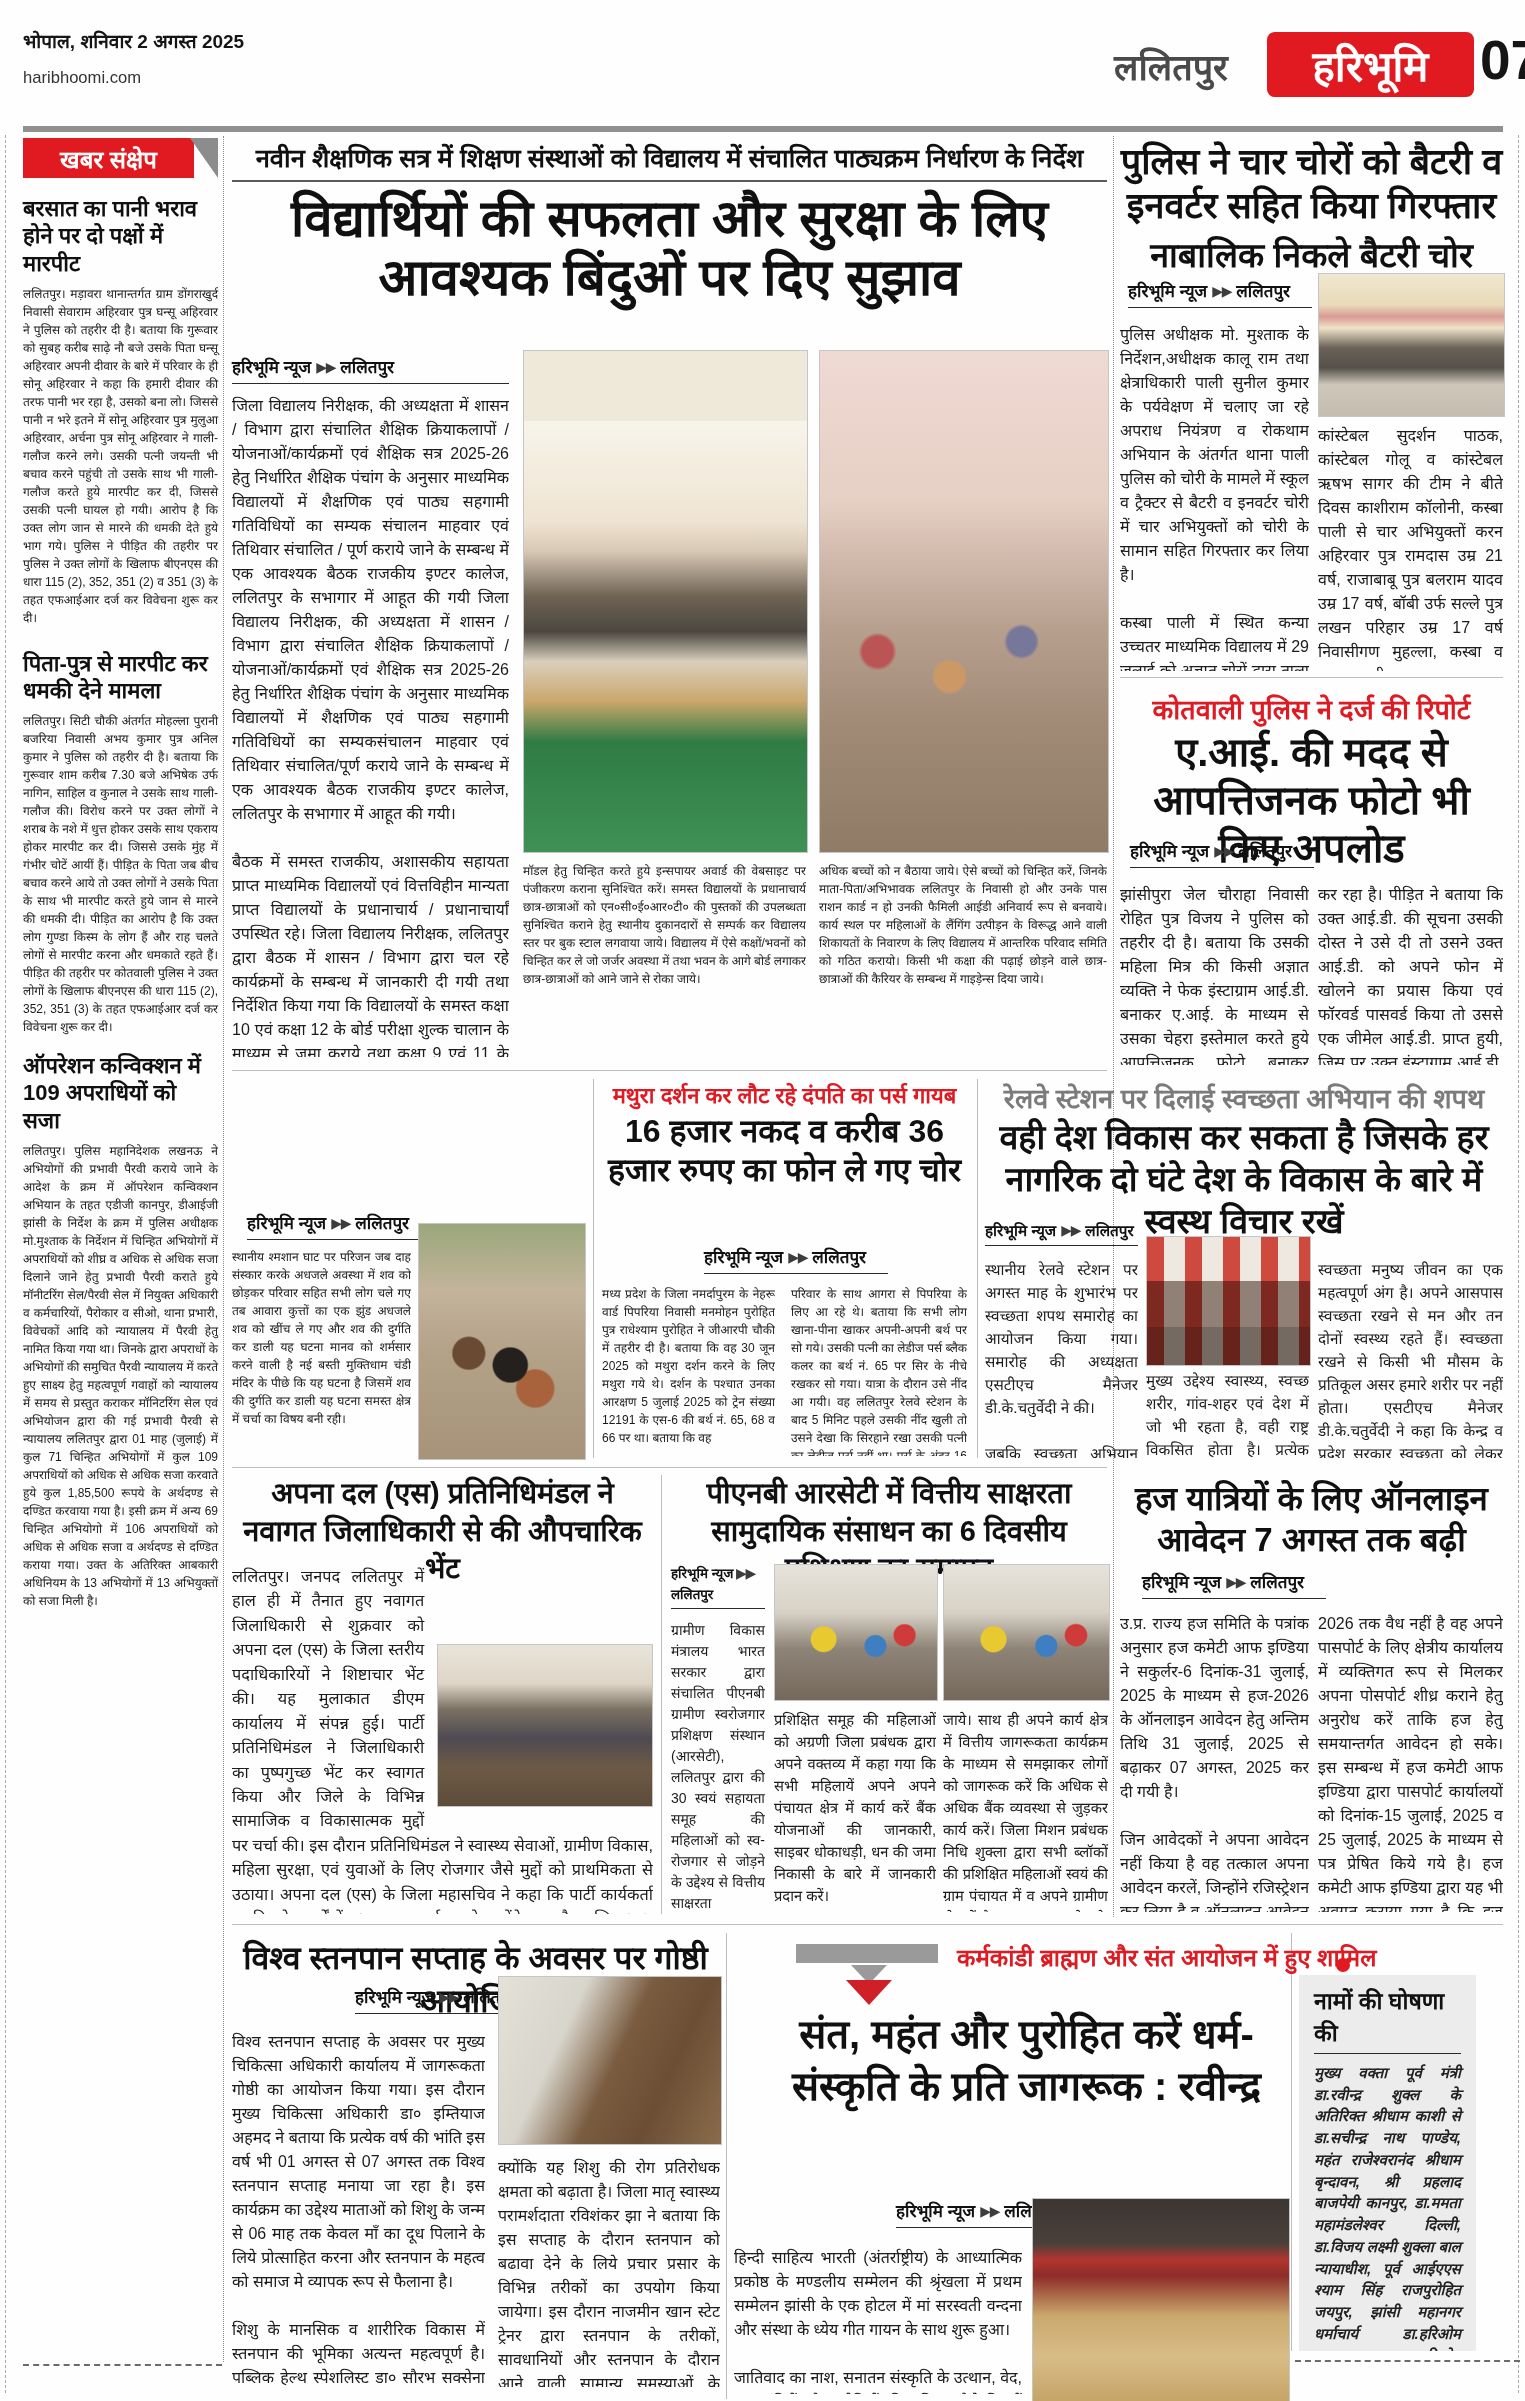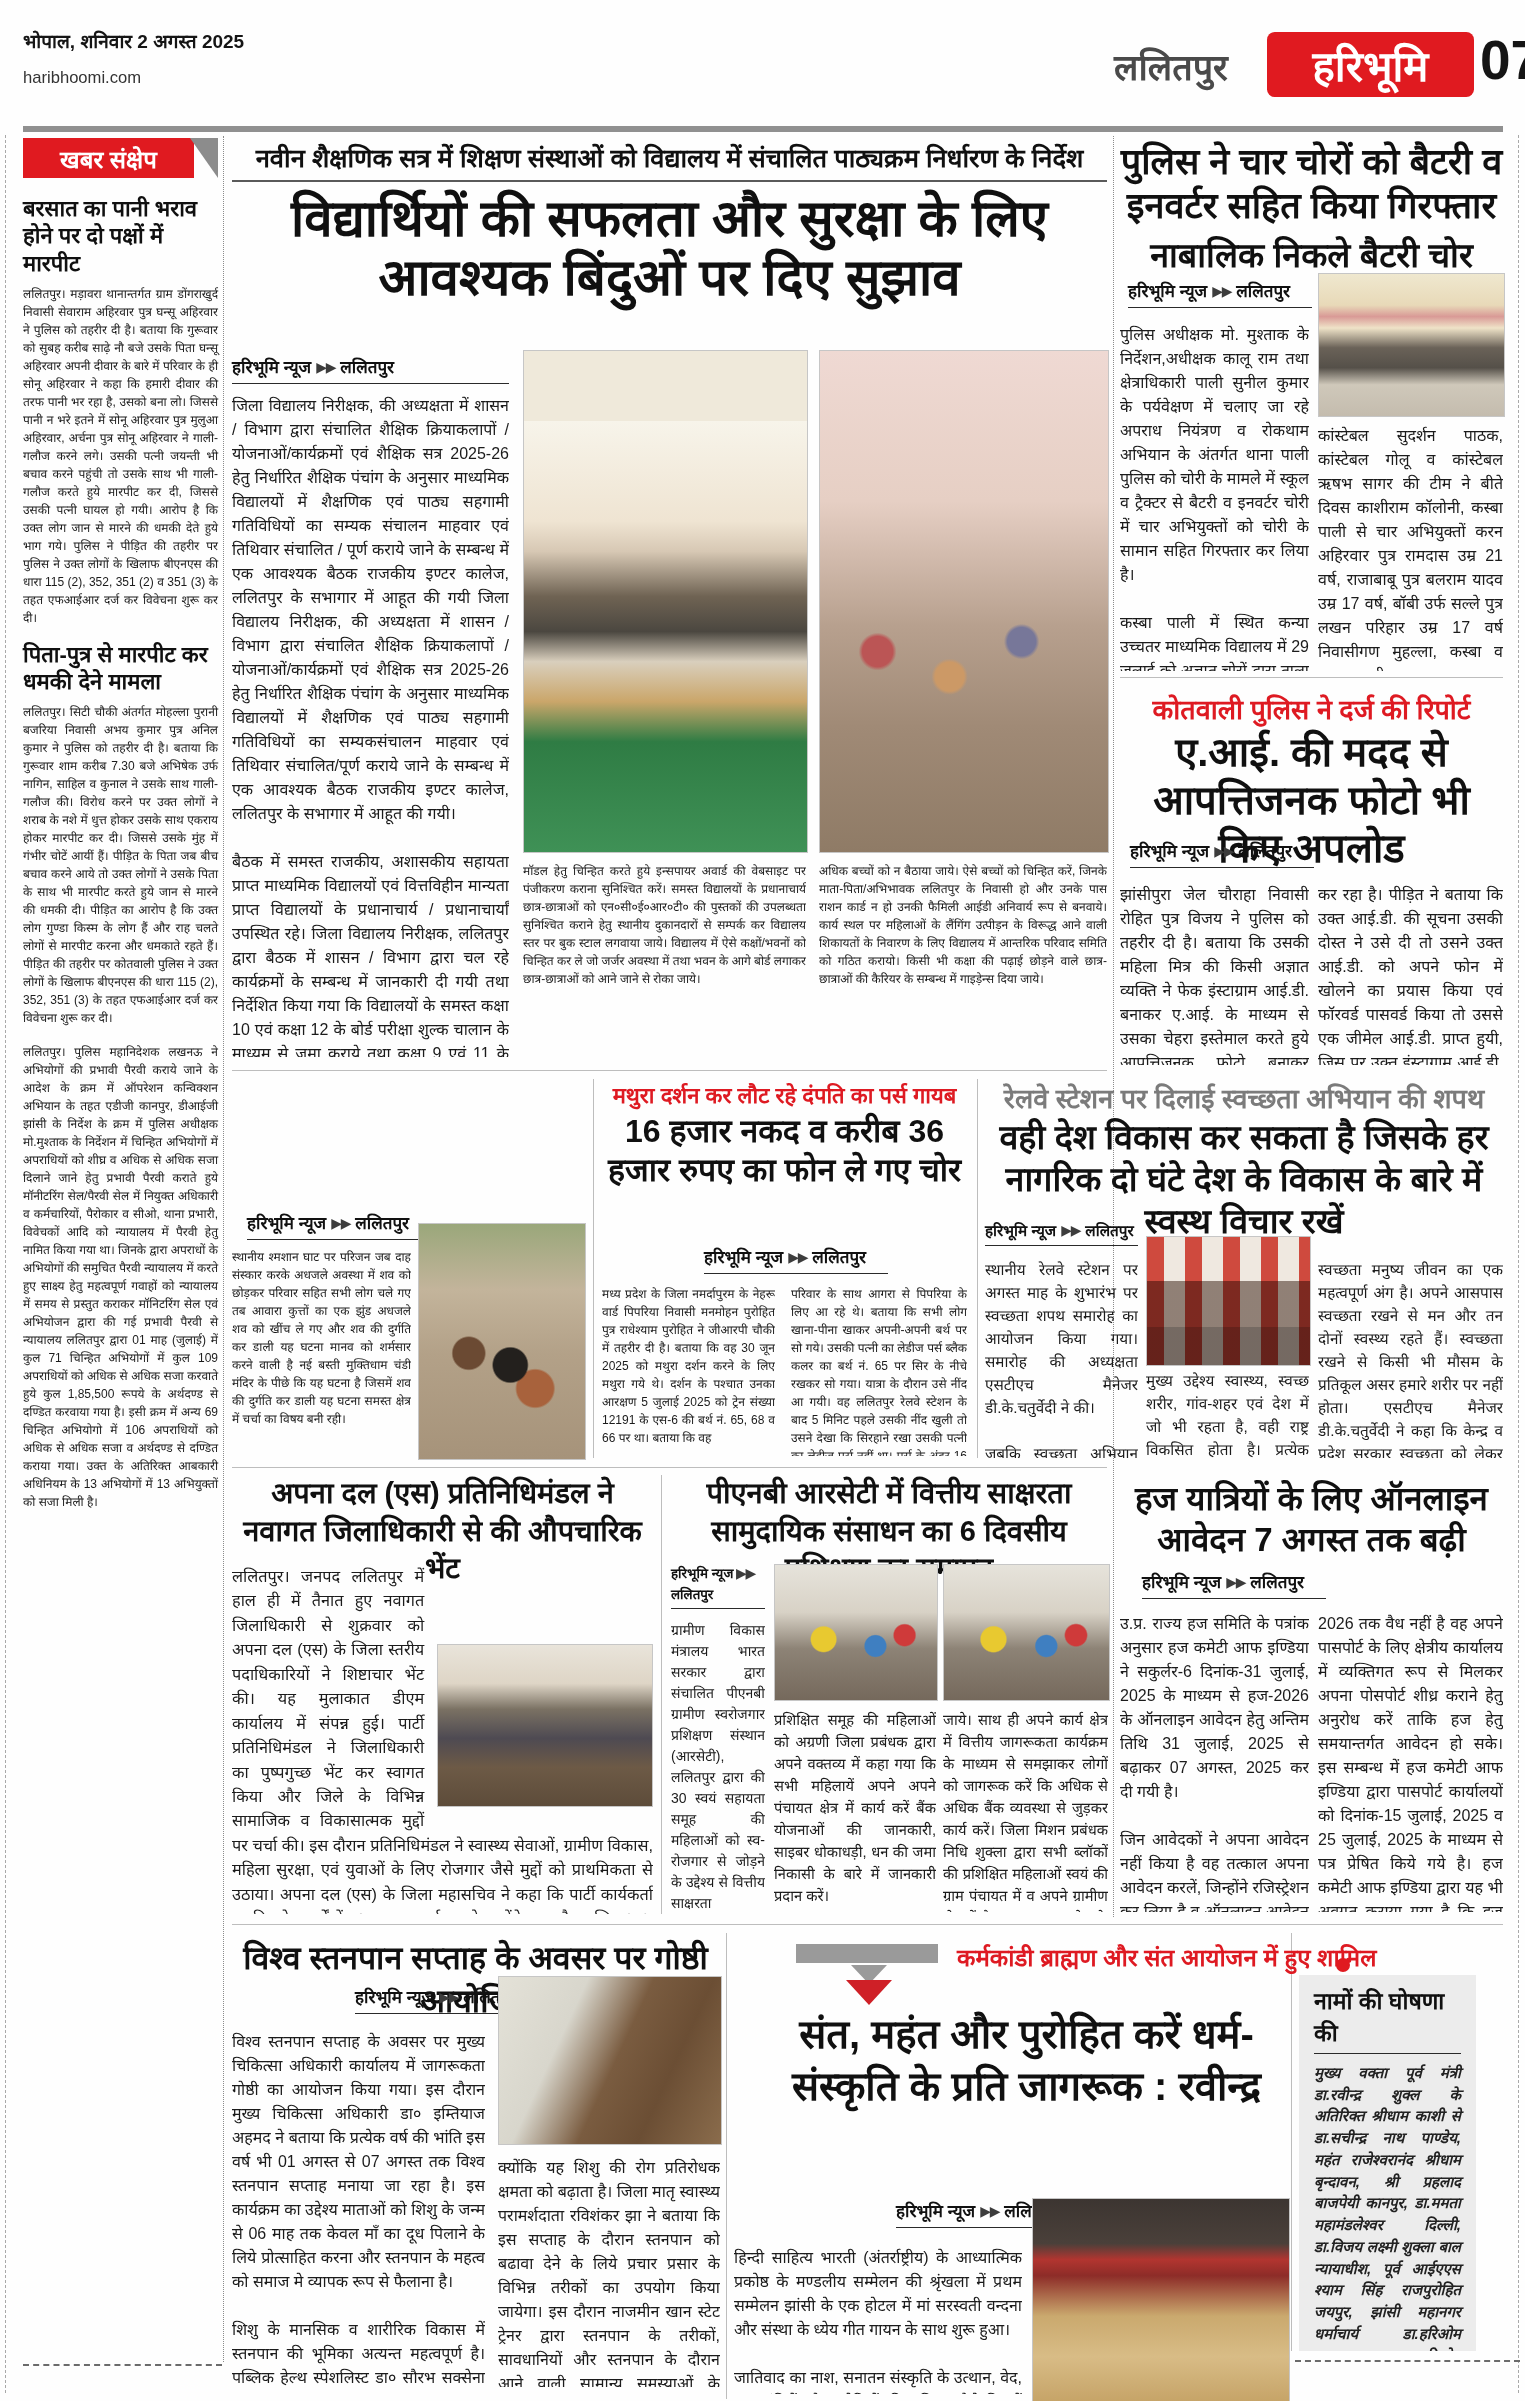--- a/index.html
+++ b/index.html
@@ -79,25 +79,26 @@
   <div class="abs" style="left:23px;top:138px;width:195px;">
     <div style="position:relative;">
       <div class="badge" style="width:171px;height:40px;font-size:24px;">खबर संक्षेप</div>
       <div style="position:absolute;left:167px;top:0;width:0;height:0;border-top:40px solid #8c8c8c;border-left:28px solid transparent;"></div>
     </div>
 
     <div style="margin-top:16.6px;">
       <div class="hd" style="font-size:22px;line-height:1.25;">बरसात का पानी भराव होने पर दो पक्षों में मारपीट</div>
       <div class="body-txt jst pre" style="margin-top:7.7px;">ललितपुर। मड़ावरा थानान्तर्गत ग्राम डोंगराखुर्द निवासी सेवाराम अहिरवार पुत्र घन्सू अहिरवार ने पुलिस को तहरीर दी है। बताया कि गुरूवार को सुबह करीब साढ़े नौ बजे उसके पिता घन्सू अहिरवार अपनी दीवार के बारे में परिवार के ही सोनू अहिरवार ने कहा कि हमारी दीवार की तरफ पानी भर रहा है, उसको बना लो। जिससे पानी न भरे इतने में सोनू अहिरवार पुत्र मुलुआ अहिरवार, अर्चना पुत्र सोनू अहिरवार ने गाली-गलौज करने लगे। उसकी पत्नी जयन्ती भी बचाव करने पहुंची तो उसके साथ भी गाली-गलौज करते हुये मारपीट कर दी, जिससे उसकी पत्नी घायल हो गयी। आरोप है कि उक्त लोग जान से मारने की धमकी देते हुये भाग गये। पुलिस ने पीड़ित की तहरीर पर पुलिस ने उक्त लोगों के खिलाफ बीएनएस की धारा 115 (2), 352, 351 (2) व 351 (3) के तहत एफआईआर दर्ज कर विवेचना शुरू कर दी।</div>
     </div>
-    <div style="margin-top:14px;">
+    <div style="margin-top:23px;">
       <div class="hd" style="font-size:22px;line-height:1.25;">पिता-पुत्र से मारपीट कर धमकी  देने मामला</div>
       <div class="body-txt jst pre" style="margin-top:7.7px;">ललितपुर। सिटी चौकी अंतर्गत मोहल्ला पुरानी बजरिया निवासी अभय कुमार पुत्र अनिल कुमार ने पुलिस को तहरीर दी है। बताया कि गुरूवार शाम करीब 7.30 बजे अभिषेक उर्फ नागिन, साहिल व कुनाल ने उसके साथ गाली-गलौज की। विरोध करने पर उक्त लोगों ने शराब के नशे में धुत्त होकर उसके साथ एकराय होकर मारपीट कर दी। जिससे उसके मुंह में गंभीर चोटें आयीं हैं। पीड़ित के पिता जब बीच बचाव करने आये तो उक्त लोगों ने उसके पिता के साथ भी मारपीट करते हुये जान से मारने की धमकी दी। पीड़ित का आरोप है कि उक्त लोग गुण्डा किस्म के लोग हैं और राह चलते लोगों से मारपीट करना और धमकाते रहते हैं। पीड़ित की तहरीर पर कोतवाली पुलिस ने उक्त लोगों के खिलाफ बीएनएस की धारा 115 (2), 352, 351 (3) के तहत एफआईआर दर्ज कर विवेचना शुरू कर दी।</div>
     </div>
     <div style="margin-top:15.3px;">
+      <div class="hd" style="font-size:22px;line-height:1.25;">ऑपरेशन कन्विक्शन में 109 अपराधियों को सजा</div>
       <div class="body-txt jst pre" style="margin-top:7.7px;">ललितपुर। पुलिस महानिदेशक लखनऊ ने अभियोगों की प्रभावी पैरवी कराये जाने के आदेश के क्रम में ऑपरेशन कन्विक्शन अभियान के तहत एडीजी कानपुर, डीआईजी झांसी के निर्देश के क्रम में पुलिस अधीक्षक मो.मुश्ताक के निर्देशन में चिन्हित अभियोगों में अपराधियों को शीघ्र व अधिक से अधिक सजा दिलाने जाने हेतु प्रभावी पैरवी कराते हुये मॉनीटरिंग सेल/पैरवी सेल में नियुक्त अधिकारी व कर्मचारियों, पैरोकार व सीओ, थाना प्रभारी, विवेचकों आदि को न्यायालय में पैरवी हेतु नामित किया गया था। जिनके द्वारा अपराधों के अभियोगों की समुचित पैरवी न्यायालय में करते हुए साक्ष्य हेतु महत्वपूर्ण गवाहों को न्यायालय में समय से प्रस्तुत कराकर मॉनिटरिंग सेल एवं अभियोजन द्वारा की गई प्रभावी पैरवी से न्यायालय ललितपुर द्वारा 01 माह (जुलाई) में कुल 71 चिन्हित अभियोगों में कुल 109 अपराधियों को अधिक से अधिक सजा करवाते हुये कुल 1,85,500 रूपये के अर्थदण्ड से दण्डित करवाया गया है। इसी क्रम में अन्य 69 चिन्हित अभियोगो में 106 अपराधियों को अधिक से अधिक सजा व अर्थदण्ड से दण्डित कराया गया। उक्त के अतिरिक्त आबकारी अधिनियम के 13 अभियोगों में 13 अभियुक्तों को सजा मिली है।</div>
     </div>
 
   </div>
   <div class="abs hdashdot" style="left:23px;top:2364px;width:199px;"></div>
 
   <div class="abs ctr hd" style="left:232px;top:189px;width:875px;font-size:51px;line-height:1.16;">विद्यार्थियों की सफलता और सुरक्षा के लिए आवश्यक बिंदुओं पर दिए सुझाव</div>
   <div class="abs ctr hd" style="left:232px;top:140px;width:875px;font-size:25.5px;padding-bottom:6.4px;border-bottom:2.6px solid #5a5a5a;">नवीन शैक्षणिक सत्र में शिक्षण संस्थाओं को विद्यालय में संचालित पाठ्यक्रम निर्धारण के निर्देश</div>
 
   <div class="abs" style="left:232px;top:355px;width:277px;">

